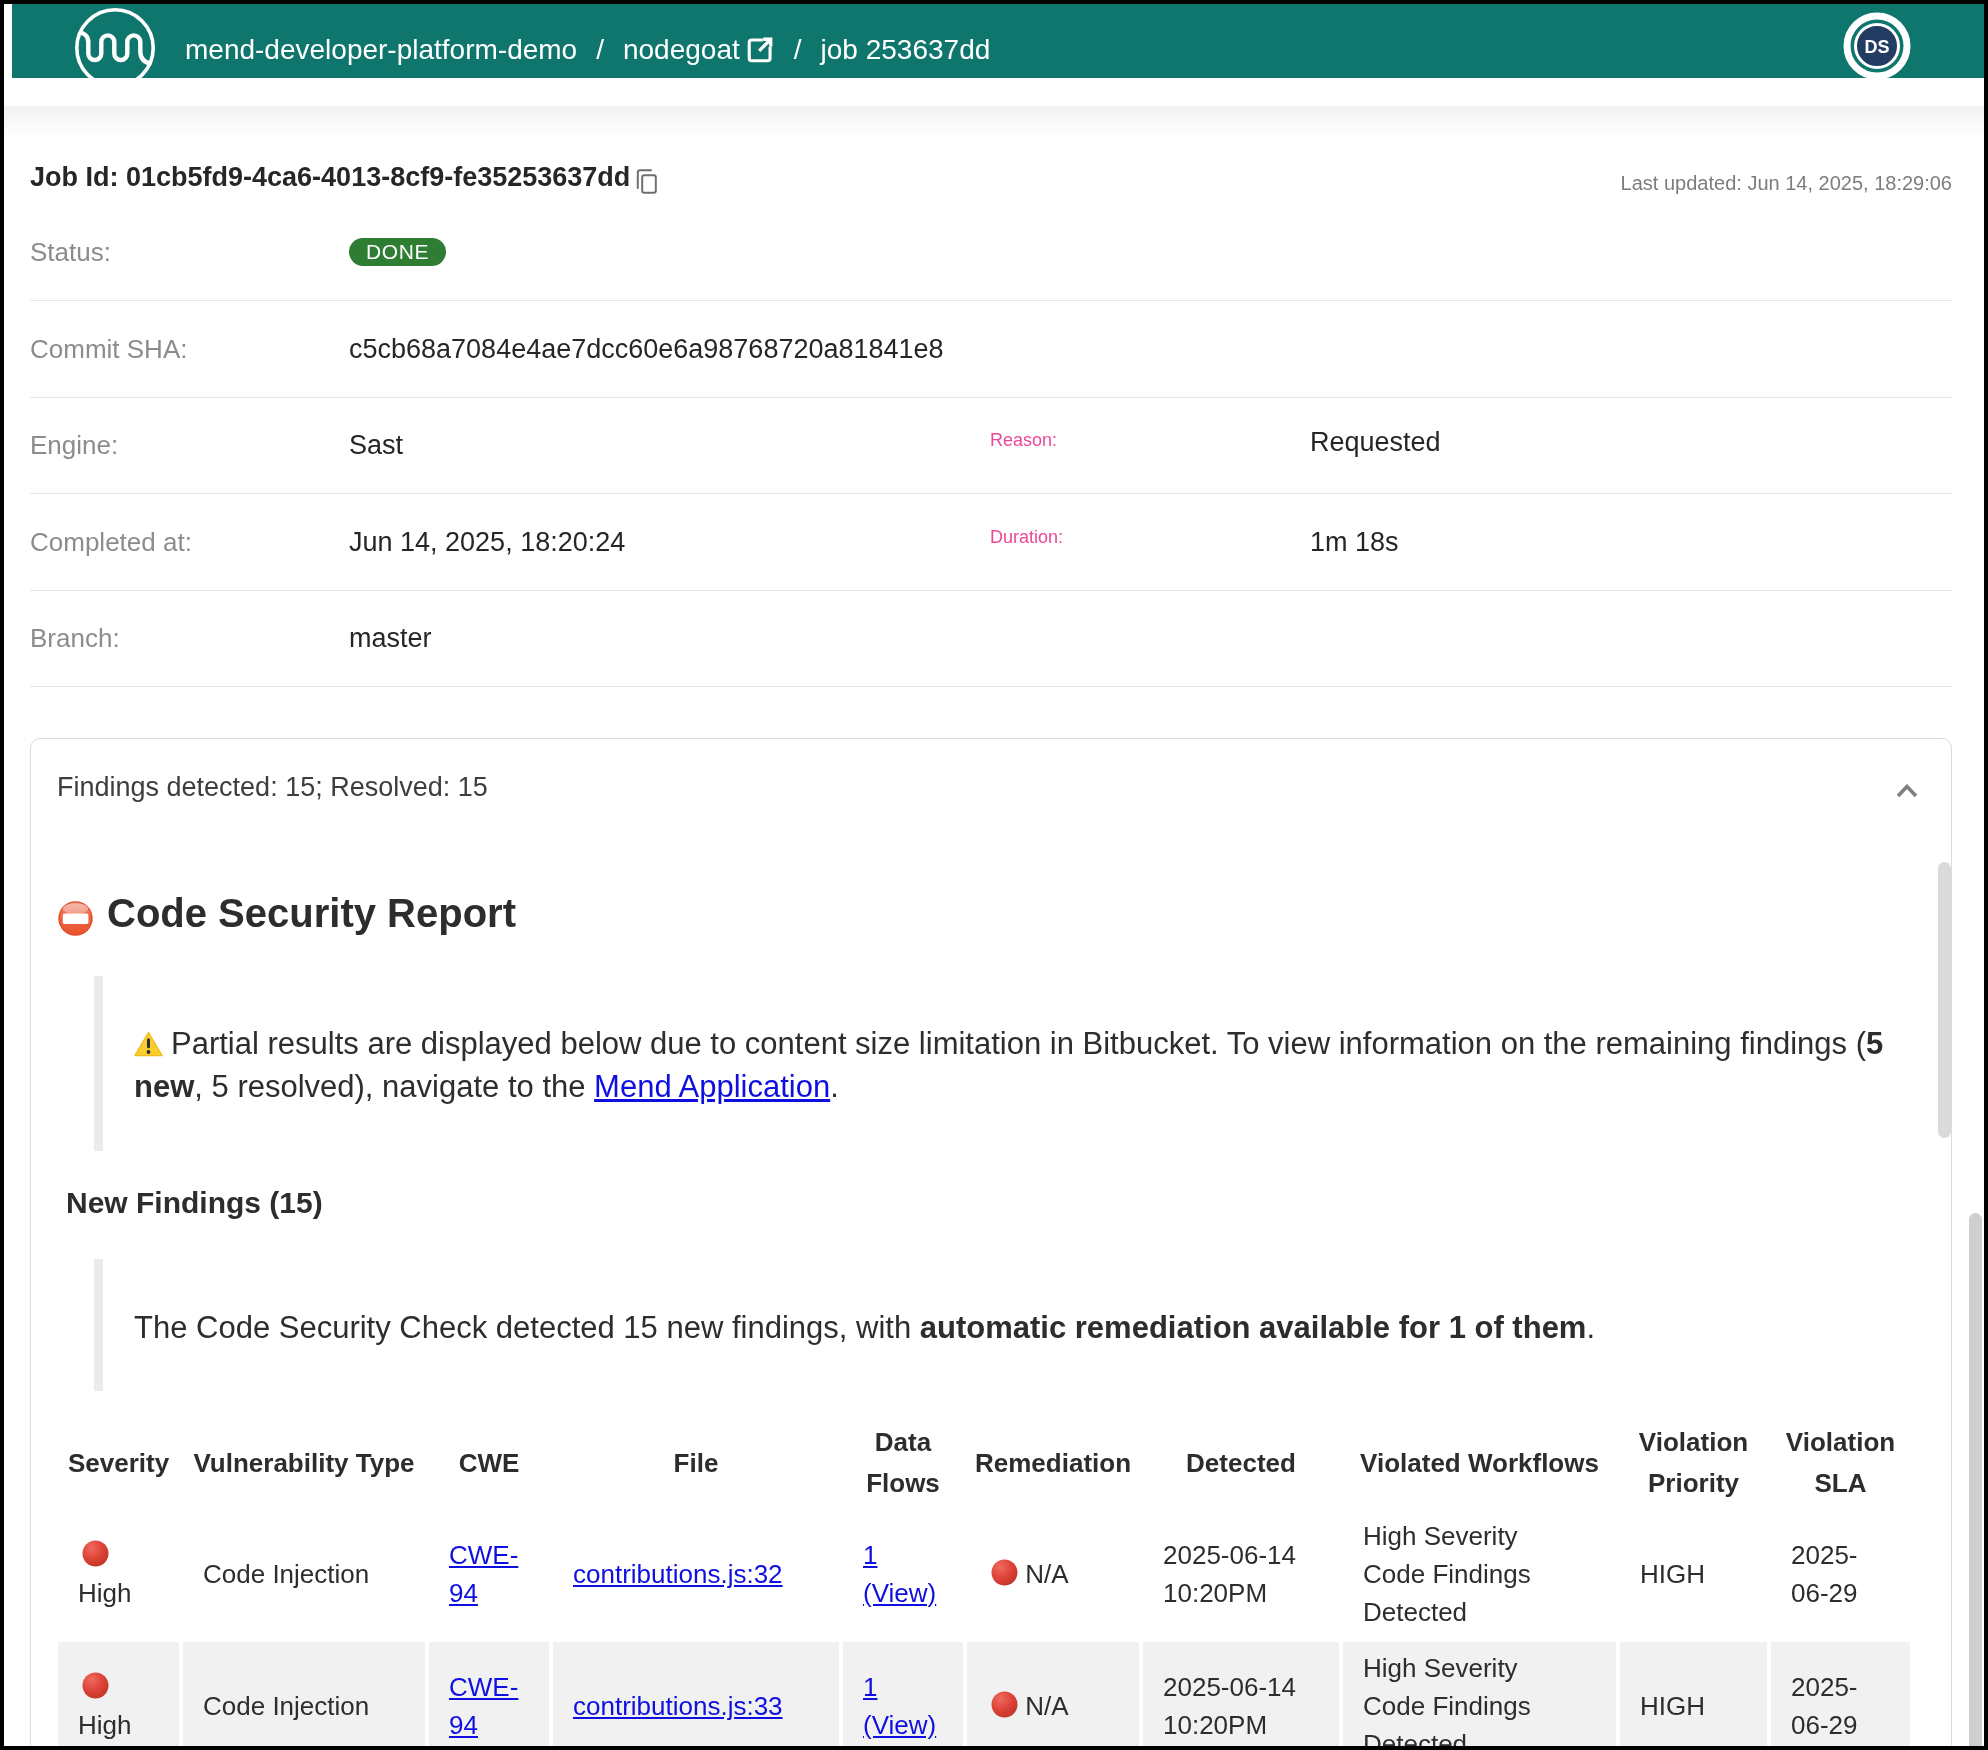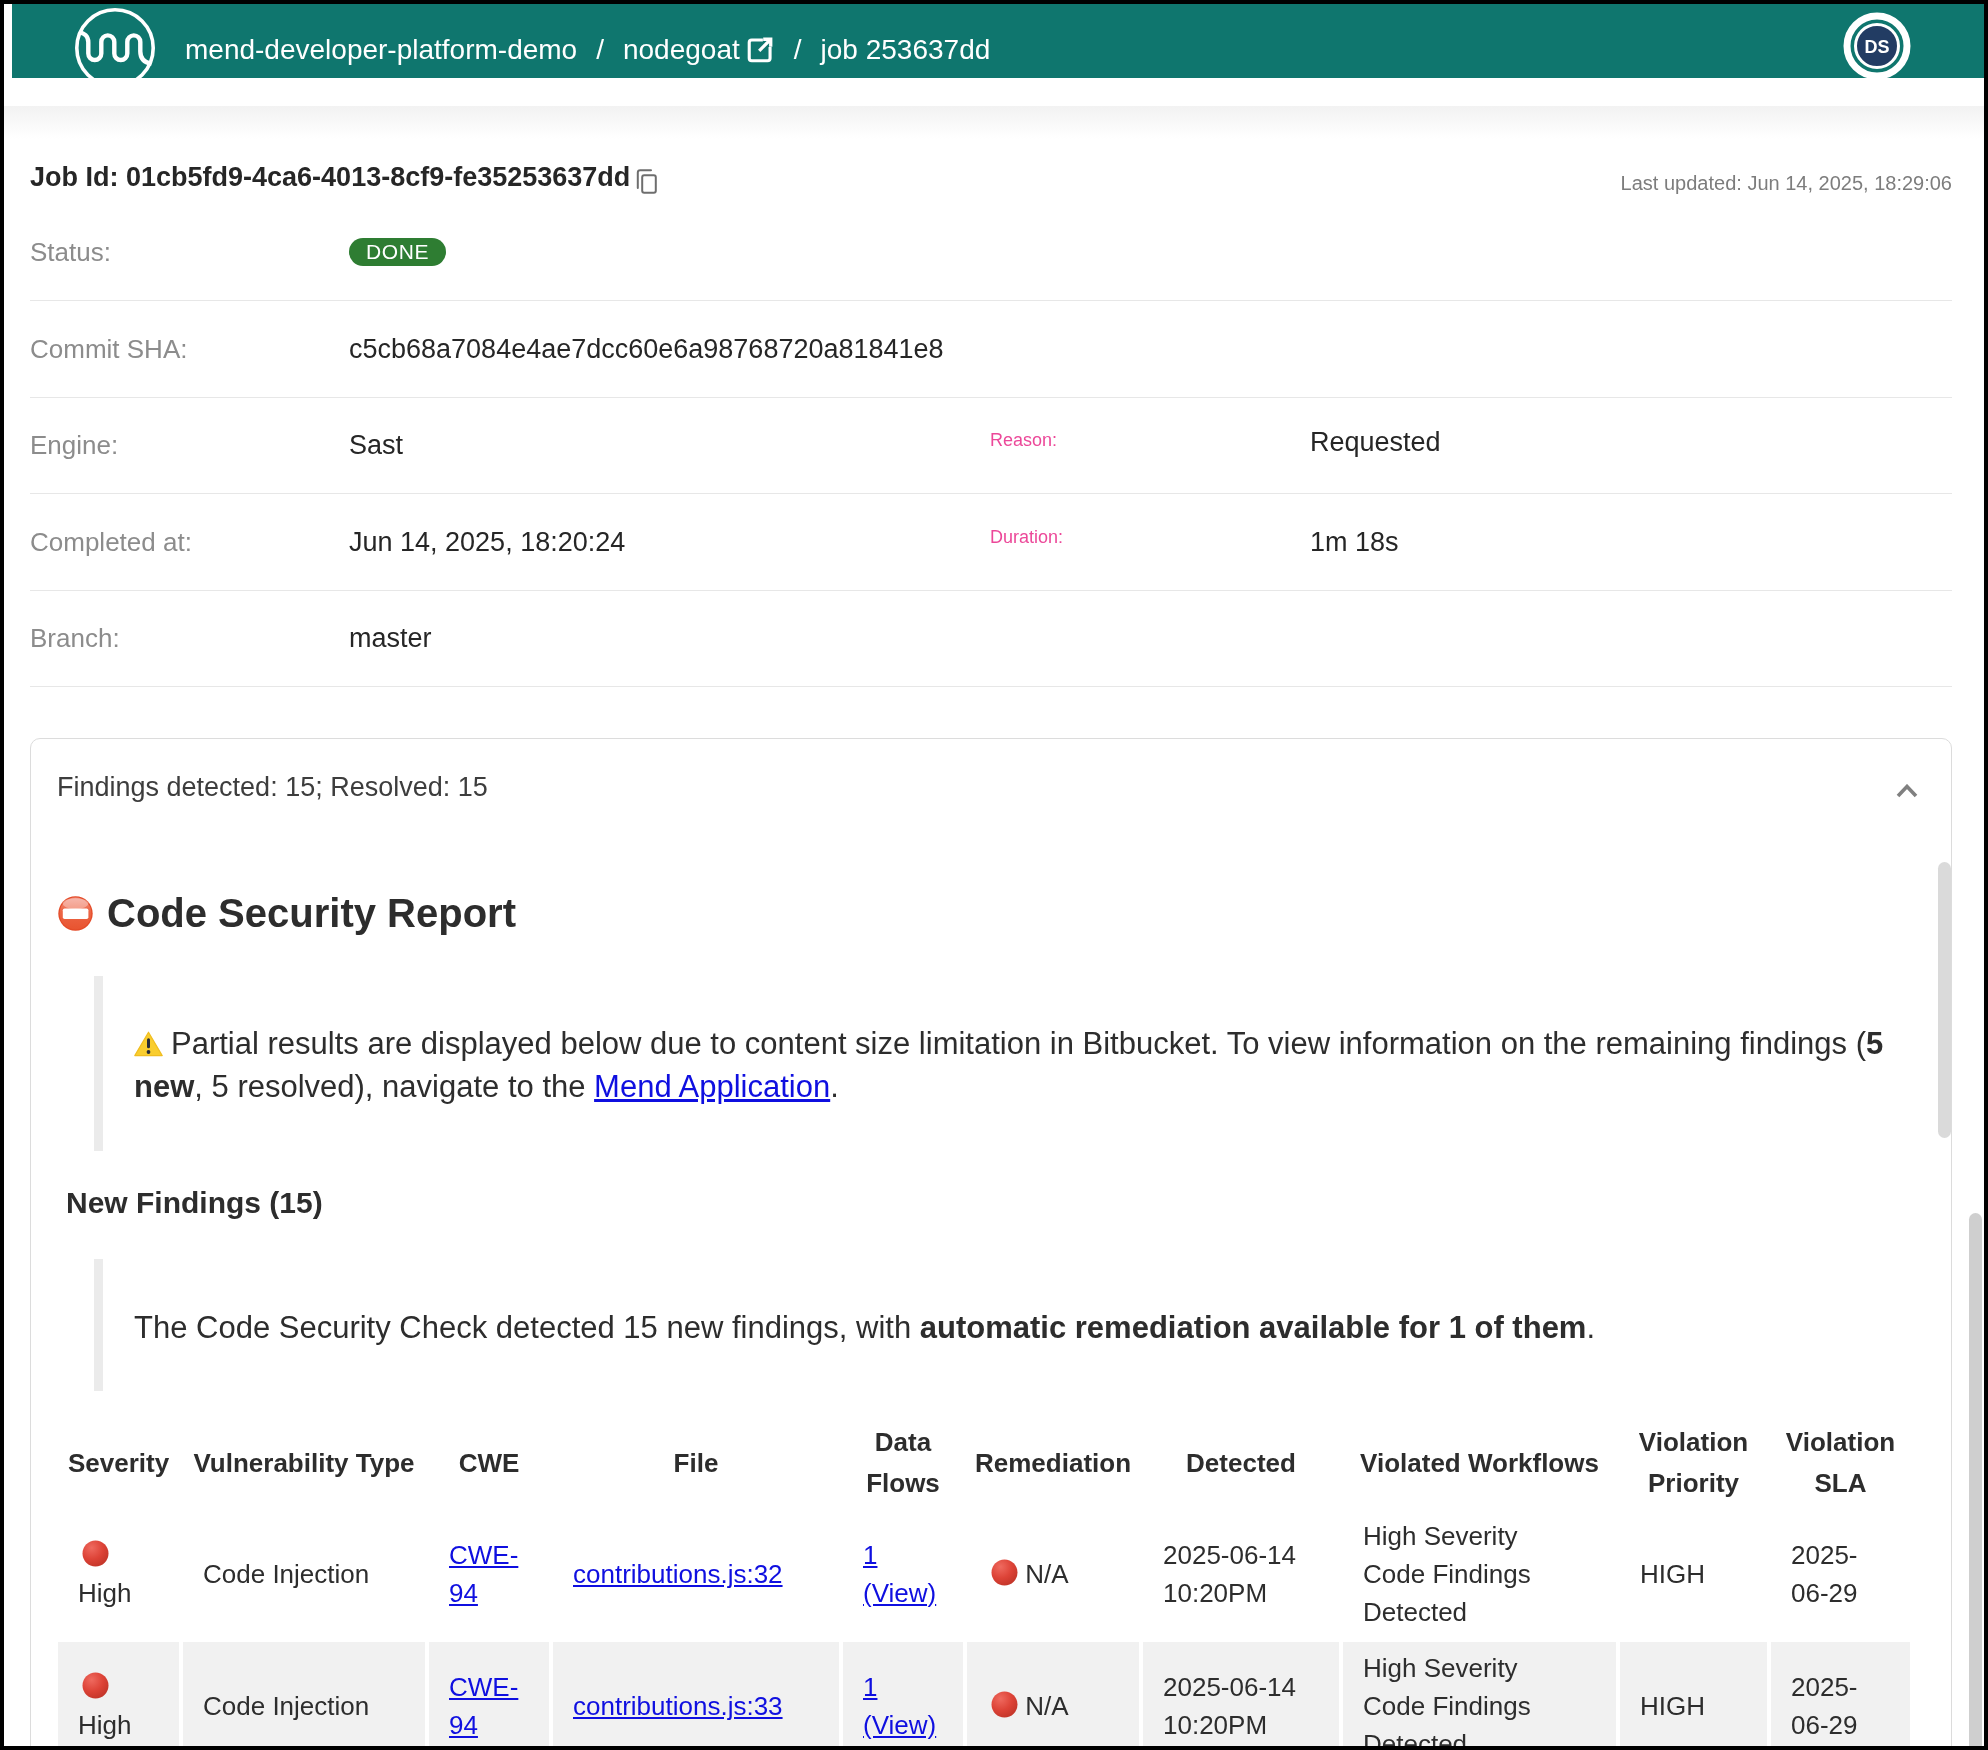--- a/index.html
+++ b/index.html
@@ -28,21 +28,21 @@
   .val2 { position:absolute; left:1306px; font-size:27px; color:#262626; }
   .sepline { position:absolute; left:26px; width:1922px; height:1px; background:#e7e7e7; }
   .badge { display:inline-block; background:#2e7d32; color:#fff; font-size:21px; font-weight:400;
     letter-spacing:0.6px; padding:0 17px; height:28px; line-height:27px; border-radius:14px; }
   
   .panel { position:absolute; left:26px; top:734px; width:1922px; height:1100px;
     border:1px solid #dcdcdc; border-radius:10px; background:#fff; }
   .ptitle { position:absolute; left:26px; top:33px; font-size:27px; color:#3d3d3d; }
   .chev { position:absolute; right:33px; top:45px; }
   .h1 { position:absolute; left:27px; top:152px; font-size:40px; font-weight:bold; color:#2d2d2d;
-    display:flex; align-items:center; }
+    display:flex; align-items:flex-end; }
   .h1 svg { margin-right:14px; }
   .quote { position:absolute; left:27px; border-left:9px solid #ebebeb; padding-left:31px;
     font-size:31px; color:#2d2d2d; line-height:43px;margin-left:36px; }
   .q1 { top:237px; height:175px; padding-top:46px; width:1860px; }
   .q2 { top:520px; height:132px; padding-top:47px; width:1860px; }
   .h2 { position:absolute; left:27px; top:447px; font-size:30px; font-weight:bold; color:#2d2d2d;margin-left:8px; }
   a.lnk { color:#0f0fe0; text-decoration:underline;text-align:center; }
   
   .tblwrap { position:absolute; left:27px; top:672px; }
   table { border-collapse:separate; border-spacing:0; table-layout:fixed; width:1852px; }

